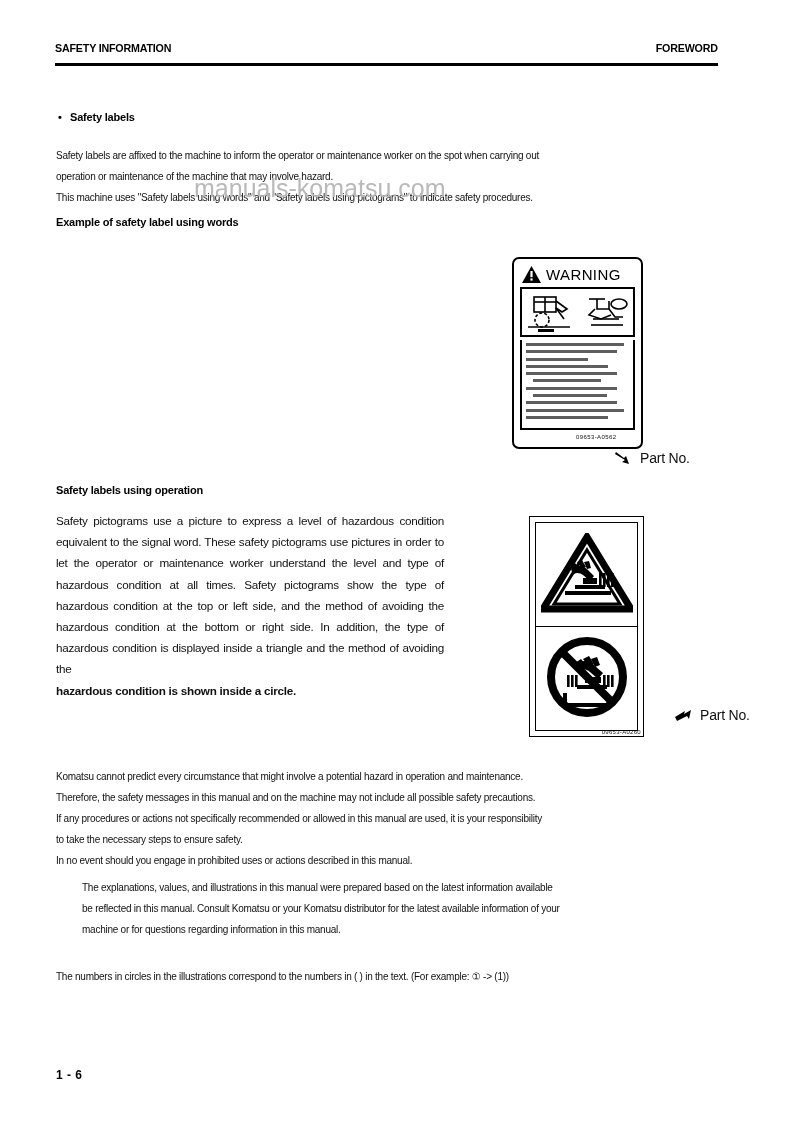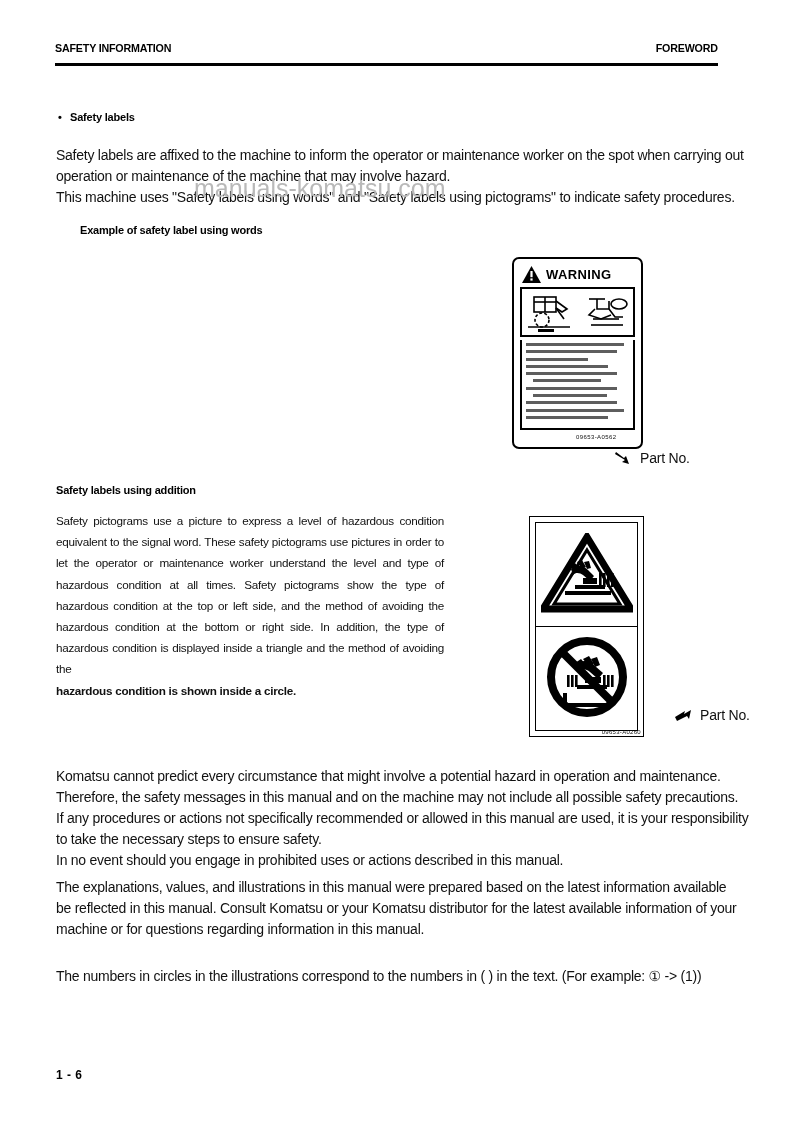--- a/index.html
+++ b/index.html
@@ -63,39 +63,39 @@
     font-weight: bold;
     letter-spacing: -0.2px;
   }
   .bullet-heading .dot {
     display: inline-block;
     width: 12px;
   }
 
   .para {
     position: absolute;
-    font-size: 14px;
+    font-size: 10px;
     line-height: 21px;
     letter-spacing: -0.25px;
     color: #111;
   }
 
   .p-intro {
     left: 56px; top: 145px;
     width: 665px;
   }
   .p-intro .line { white-space: nowrap; }
 
   .sub-heading {
     position: absolute;
     font-size: 11px;
     font-weight: bold;
     letter-spacing: -0.2px;
   }
-  .h-example { left: 56px; top: 224px; margin-left: 24px; }
+  .h-example { left: 56px; top: 216px; }
   .h-picto   { left: 56px; top: 484px; }
 
   .p-picto {
     left: 56px; top: 500px;
     width: 388px;
     text-align: justify;
     line-height: 21.2px;
     font-size: 11.7px;
     margin-top: 10px;
   }
@@ -104,21 +104,21 @@
   .p-komatsu {
     left: 56px; top: 766px;
     width: 668px;
   }
   .p-komatsu .line { white-space: nowrap; }
 
   .p-expl {
     left: 56px; top: 877px;
     width: 668px;
   }
-  .p-expl .line { white-space: nowrap; }
+  .p-expl .line { white-space: nowrap; margin-left: 26px; }
 
   .p-numbers {
     left: 56px; top: 966px;
     width: 668px;
     white-space: nowrap;
   }
 
   
   .watermark {
     position: absolute;
@@ -152,22 +152,22 @@
     gap: 5px;
     padding-left: 3px;
   }
   .warn-tri {
     position: relative;
     width: 19px;
     height: 17px;
   }
   .warn-tri svg { display: block; }
   .warn-word {
-    font-size: 13px;
-    font-weight: bold;
+    font-size: 15px;
+    font-weight: normal;
     letter-spacing: 0.4px;
     line-height: 1;
   }
   .warn-pics {
     position: absolute;
     left: 6px; top: 28px;
     width: 115px;
     height: 50px;
     border: 2px solid #000;
     box-sizing: border-box;
@@ -366,21 +366,21 @@
 
   <div class="callout callout-1">
     <span class="callout-arrow">
       <svg width="16" height="14" viewBox="0 0 16 14">
         <polygon points="0,3 10,9 7,11 14,13 11,5 9,7 1,1" fill="#000"></polygon>
       </svg>
     </span>
     <span class="callout-text">Part No.</span>
   </div>
 
-  <div class="sub-heading h-picto">Safety labels using addition</div>
+  <div class="sub-heading h-picto">Safety labels using operation</div>
   <div class="para p-picto">
     <span>Safety pictograms use a picture to express a level of hazardous condition equivalent to the signal word. These safety pictograms use pictures in order to let the operator or maintenance worker understand the level and type of hazardous condition at all times. Safety pictograms show the type of hazardous condition at the top or left side, and the method of avoiding the hazardous condition at the bottom or right side. In addition, the type of hazardous condition is displayed inside a triangle and the method of avoiding the</span>
     <div class="last">hazardous condition is shown inside a circle.</div>
   </div>
 
   <div class="picto-label">
     <div class="picto-inner">
       <div class="picto-cell top">
         <span>
           <svg width="92" height="80" viewBox="0 0 92 80">

